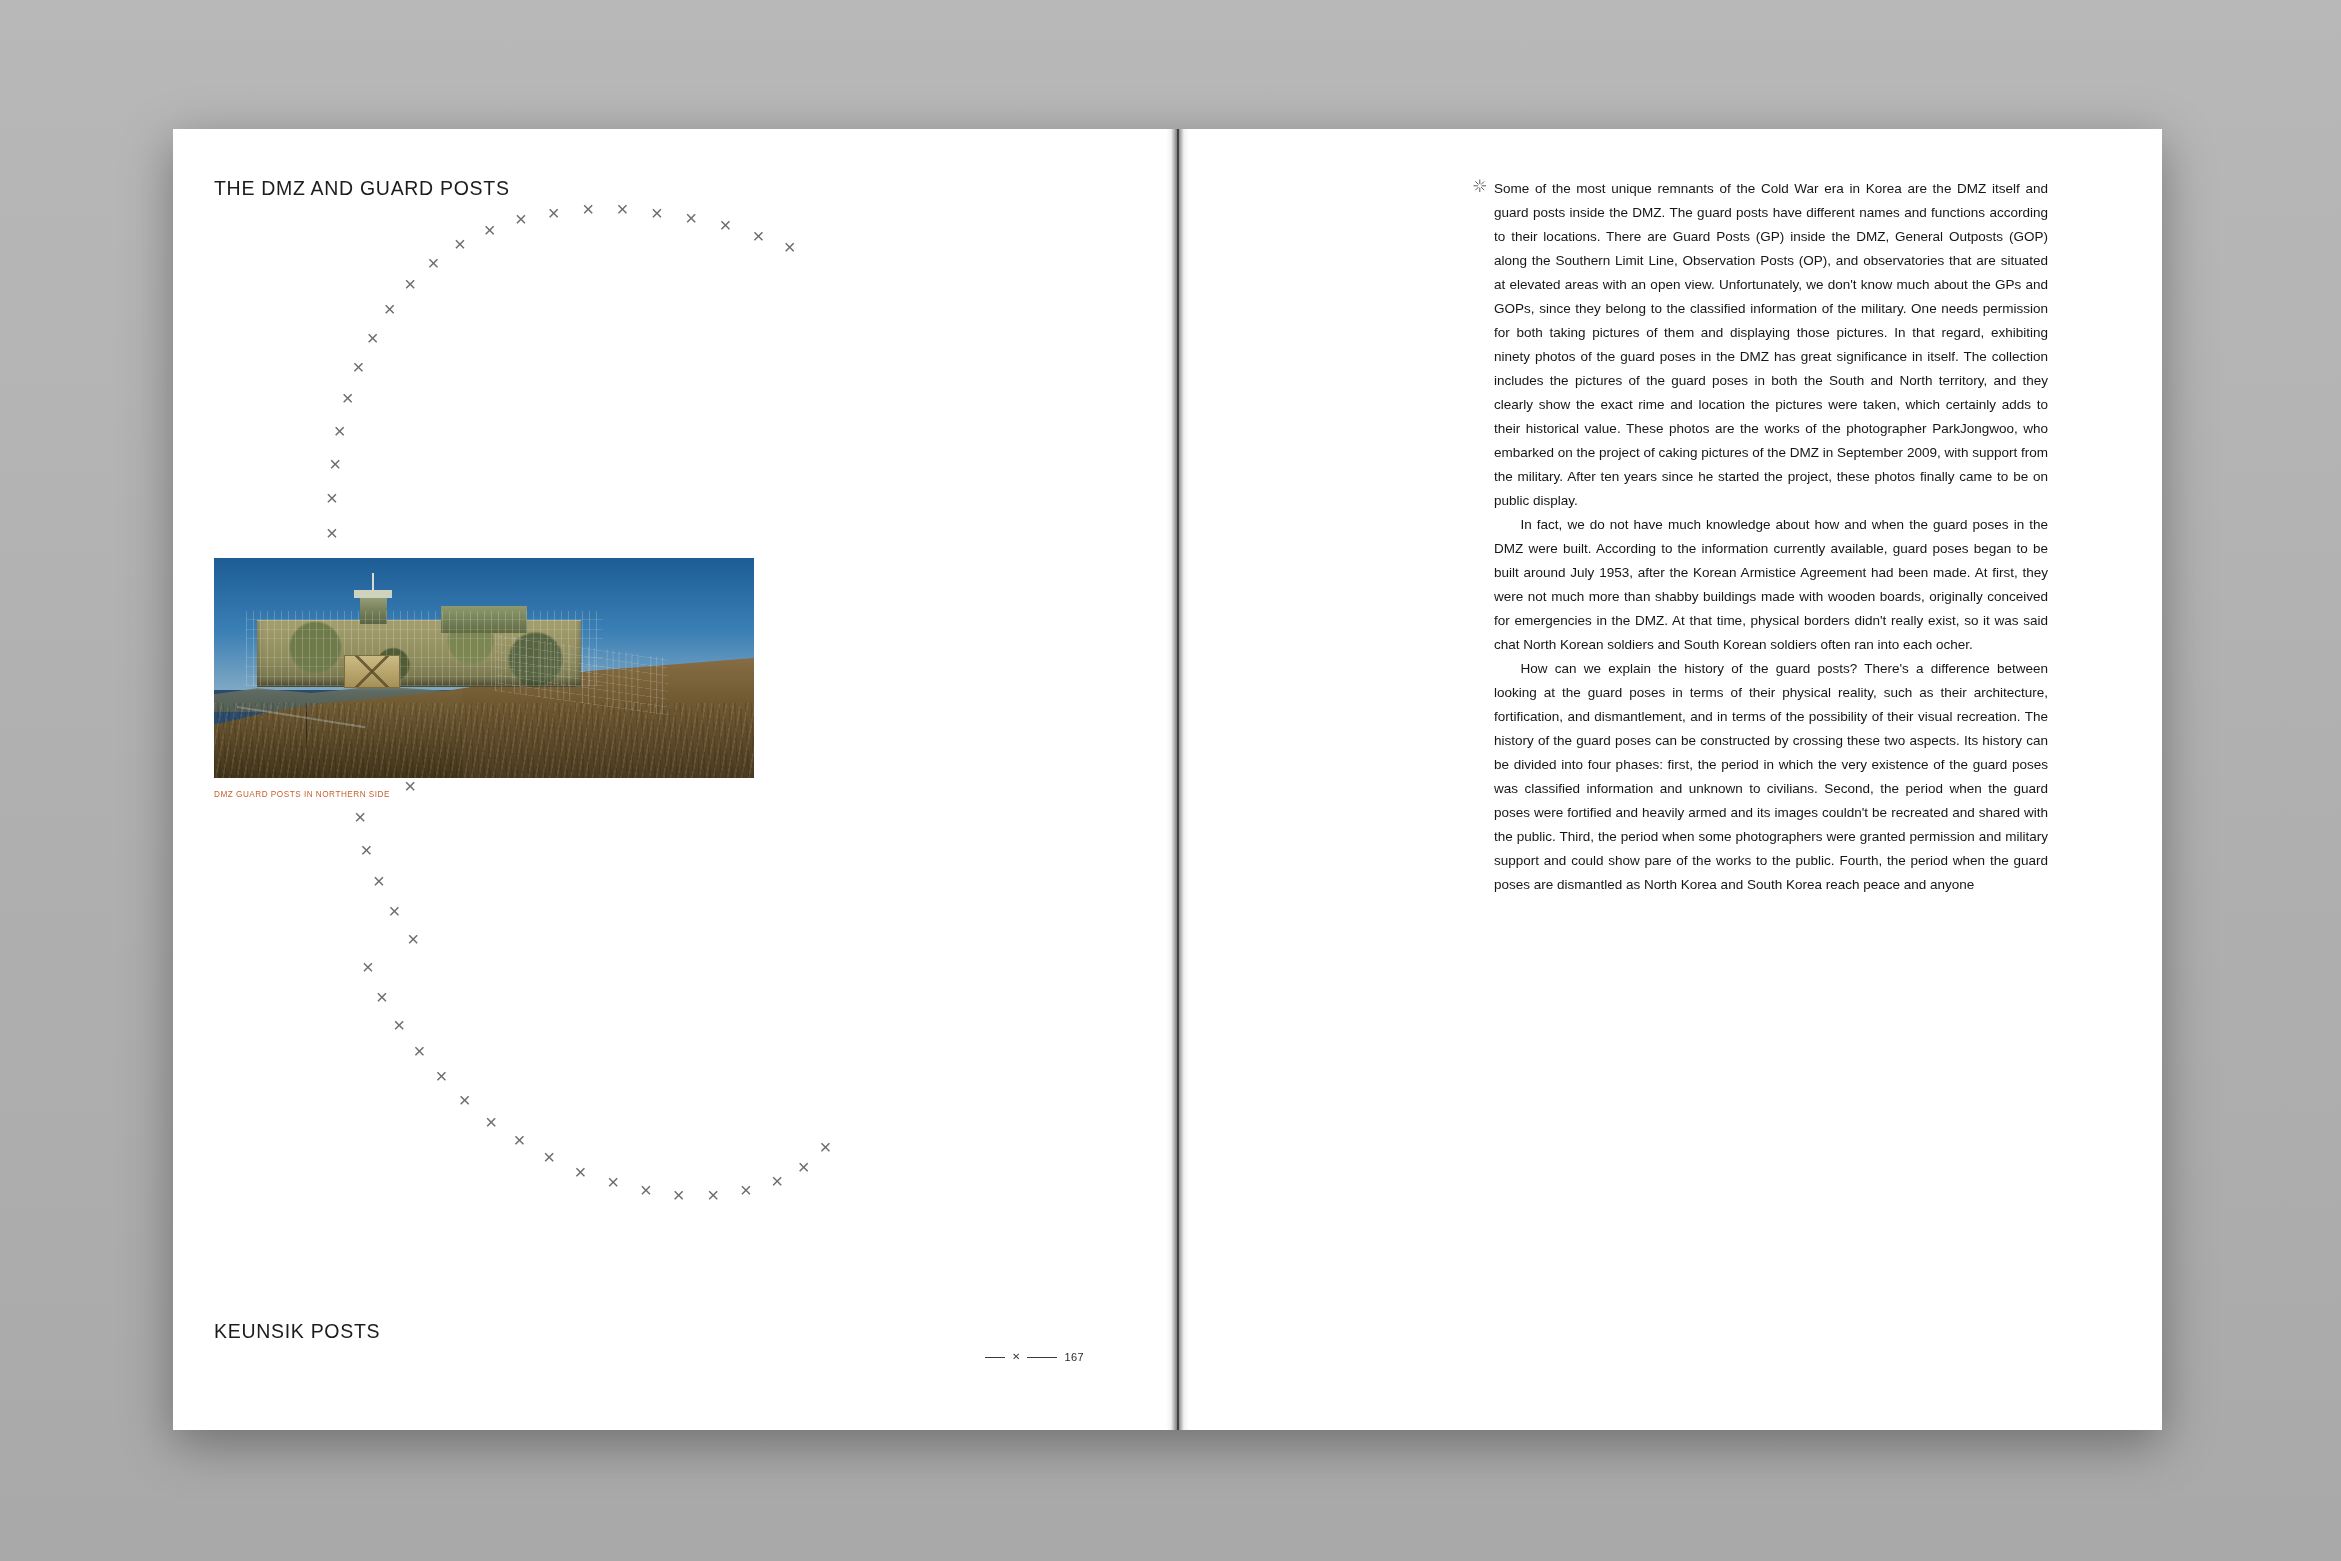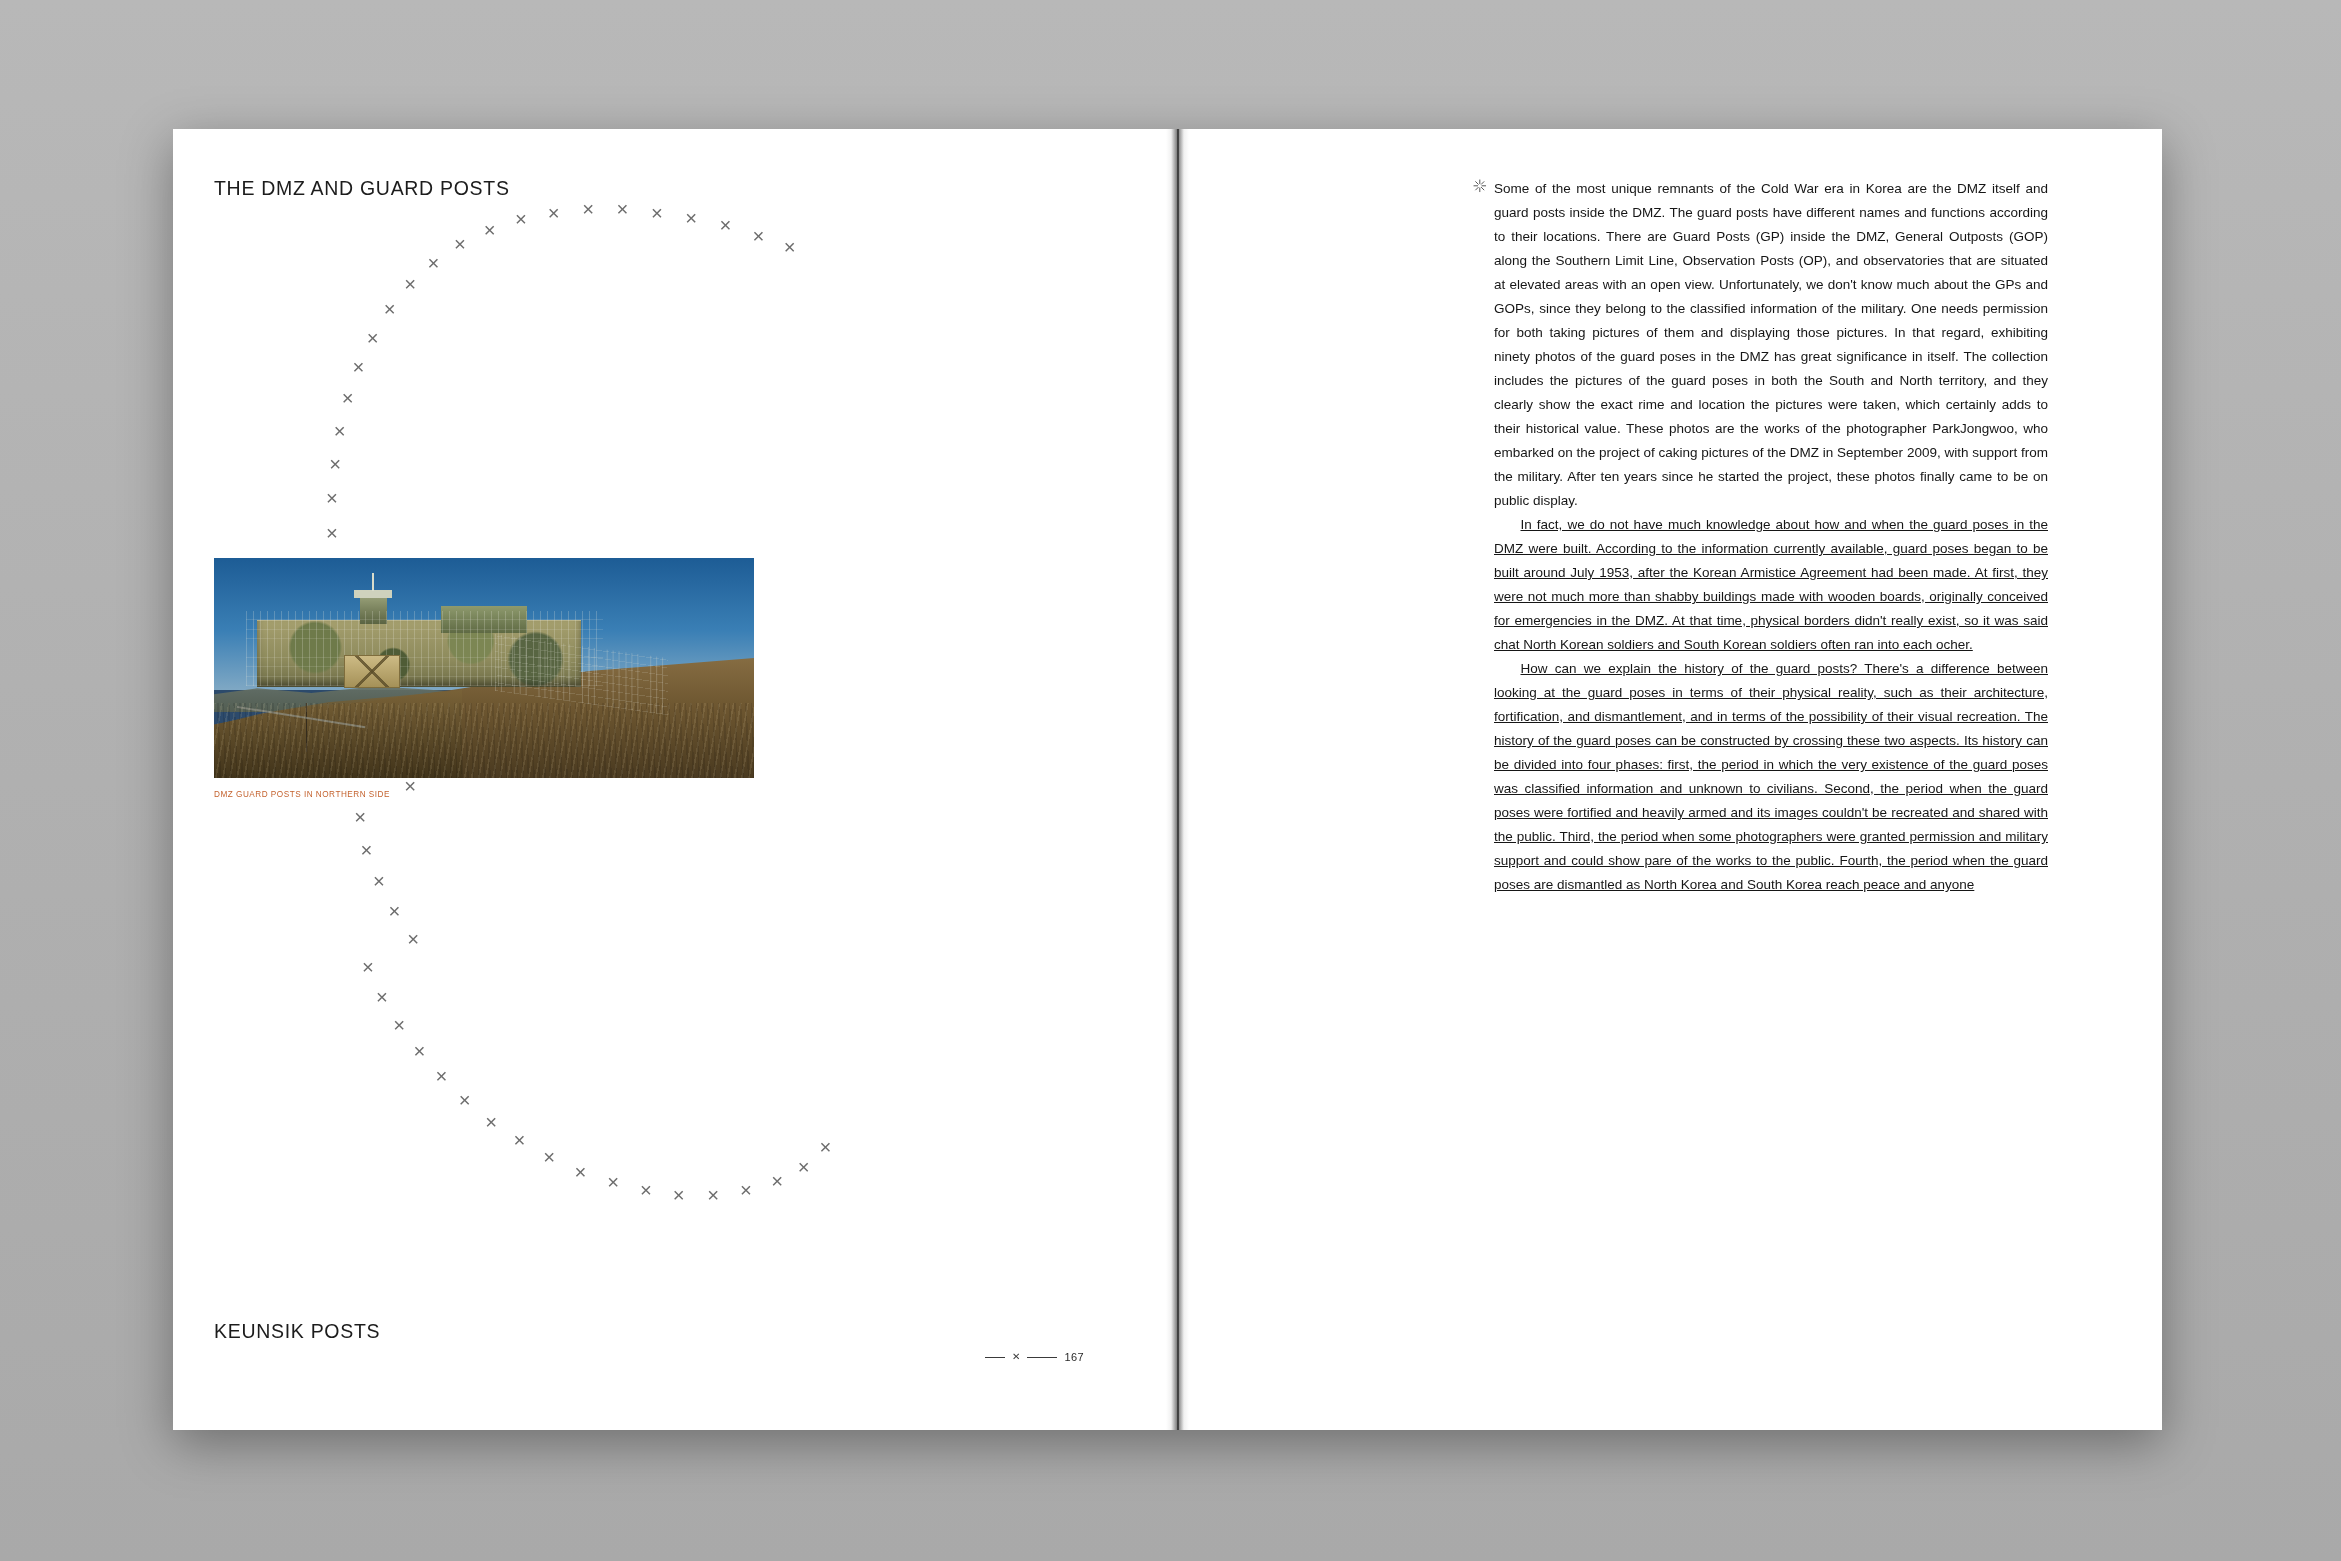--- a/index.html
+++ b/index.html
@@ -271,21 +271,21 @@
     width: 554px;
   }
   #body-col p {
     margin: 0;
     font-size: 13.5px;
     line-height: 24px;
     text-align: justify;
     color: #161616;
     text-indent: 0;
   }
-  #body-col p.indent { text-indent: 26.5px; text-decoration: underline; }
+  #body-col p.indent { text-indent: 26.5px; }
   #first-para-wrap {
     position: relative;
     padding-left: 0;
   }
   #asterisk {
     position: absolute;
     left: -22px;
     top: 0.8px;
     width: 15.6px;
     height: 15.6px;

